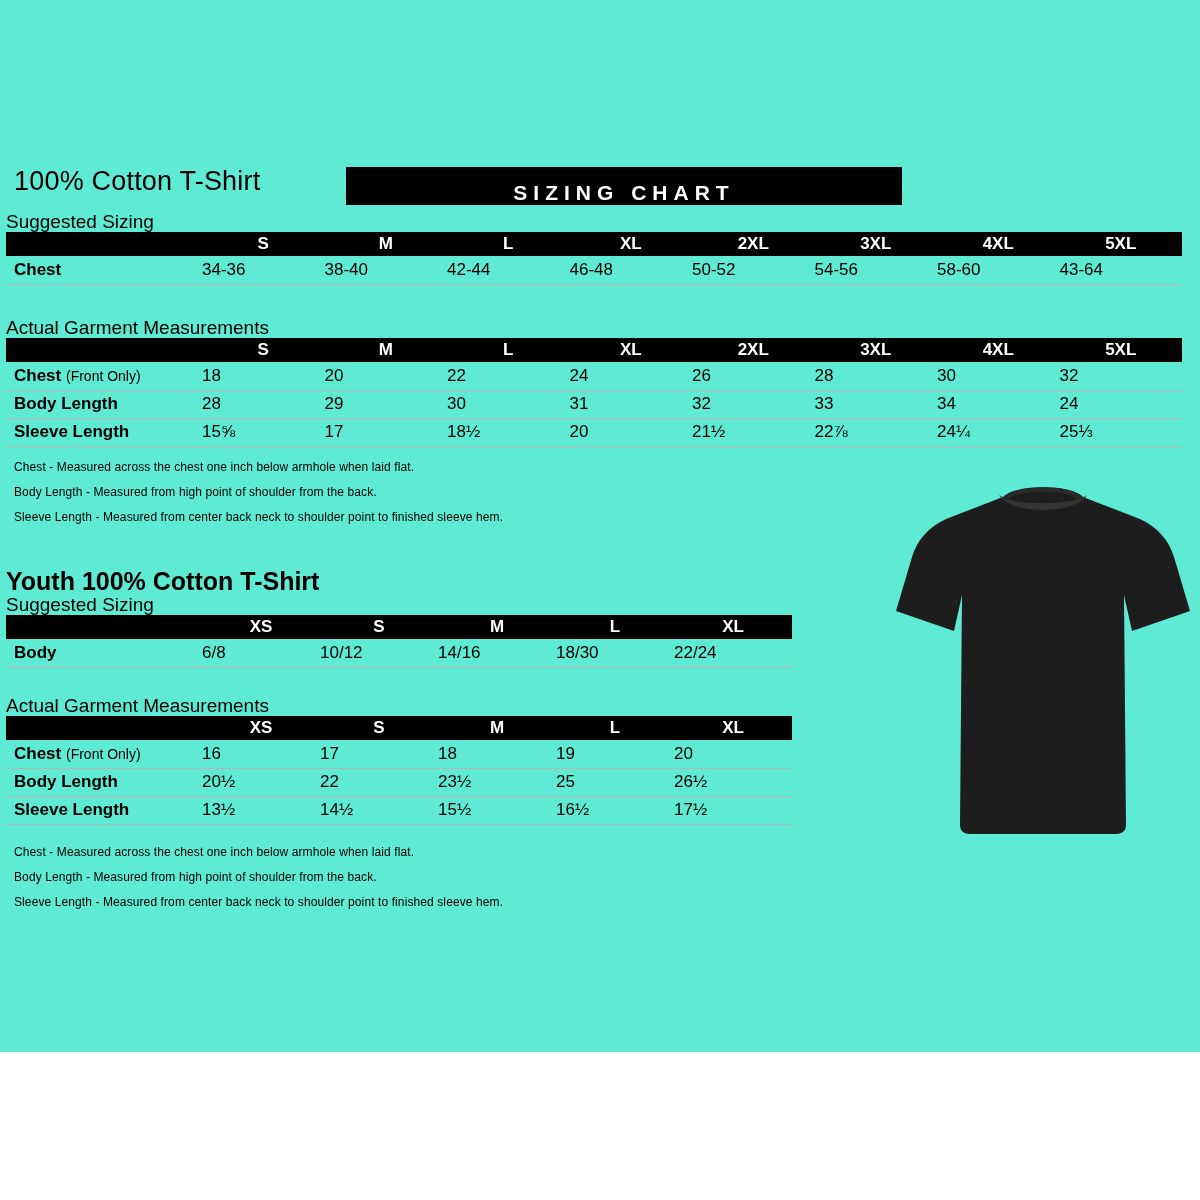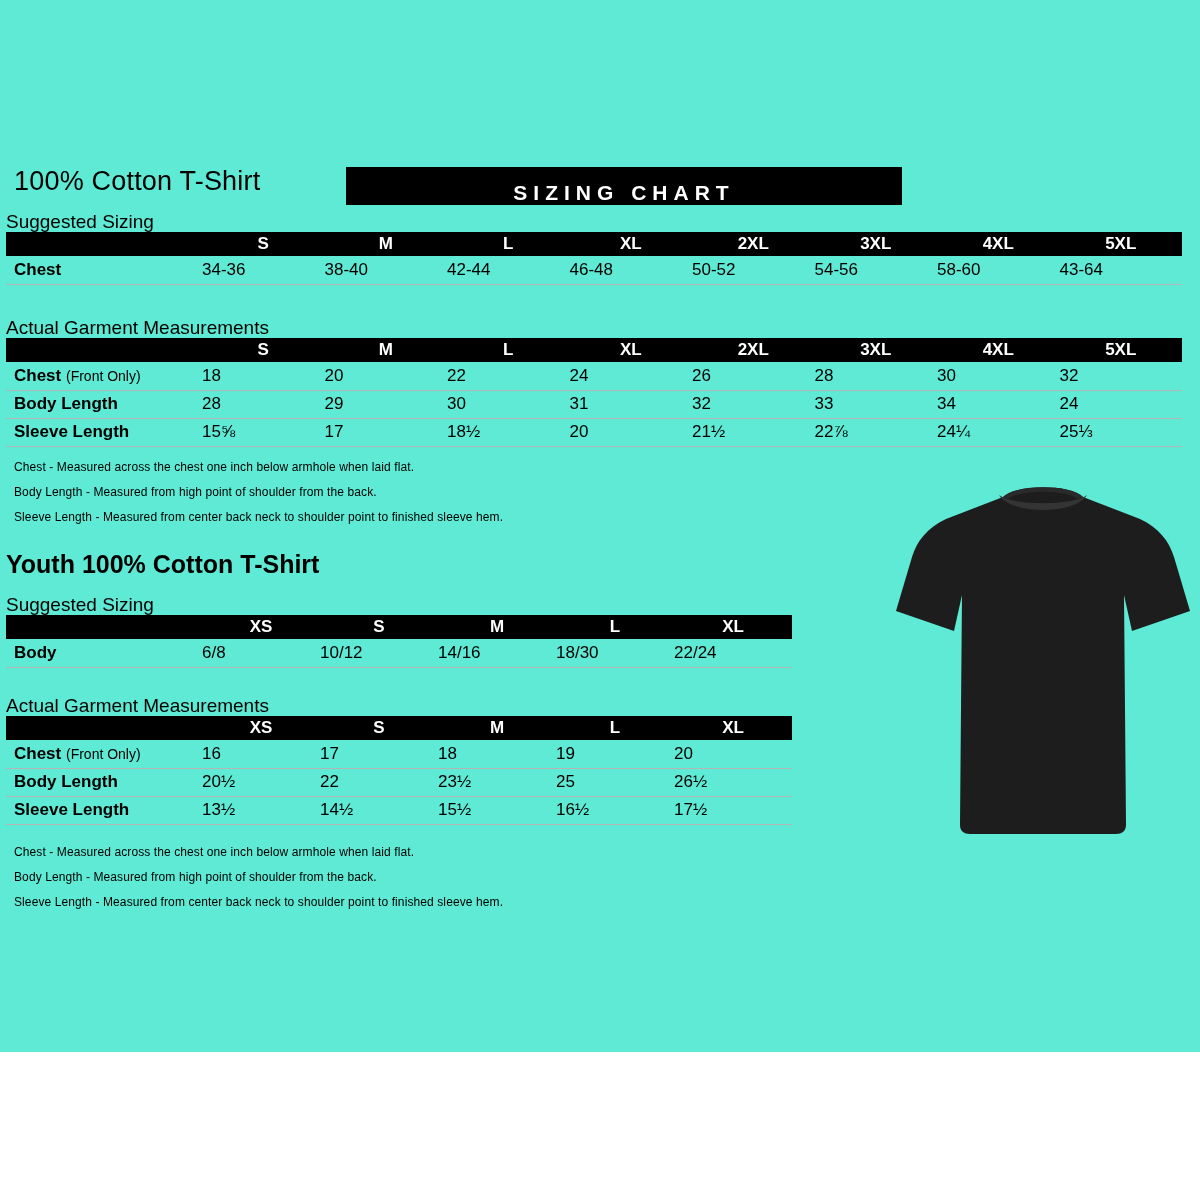--- a/index.html
+++ b/index.html
@@ -151,21 +151,21 @@
       </tr>
     </tbody>
   </table>
 
   <div class="abs notes" style="left:14px; top:460px; width:840px;">
     <div class="note-line">Chest - Measured across the chest one inch below armhole when laid flat.</div>
     <div class="note-line">Body Length - Measured from high point of shoulder from the back.</div>
     <div class="note-line">Sleeve Length - Measured from center back neck to shoulder point to finished sleeve hem.</div>
   </div>
 
-  <div class="abs youth-title" style="left:6px; top:550px;">Youth 100% Cotton T-Shirt</div>
+  <div class="abs youth-title" style="left:6px; top:567px;">Youth 100% Cotton T-Shirt</div>
 
   <div class="abs sec-label" style="left:6px; top:594px;">Suggested Sizing</div>
 
   <table class="sz abs" style="left:6px; top:615px; width:786px;">
     <colgroup>
         <col style="width:196px;">
         <col span="5">
       </colgroup>
     <thead>
       <tr>

